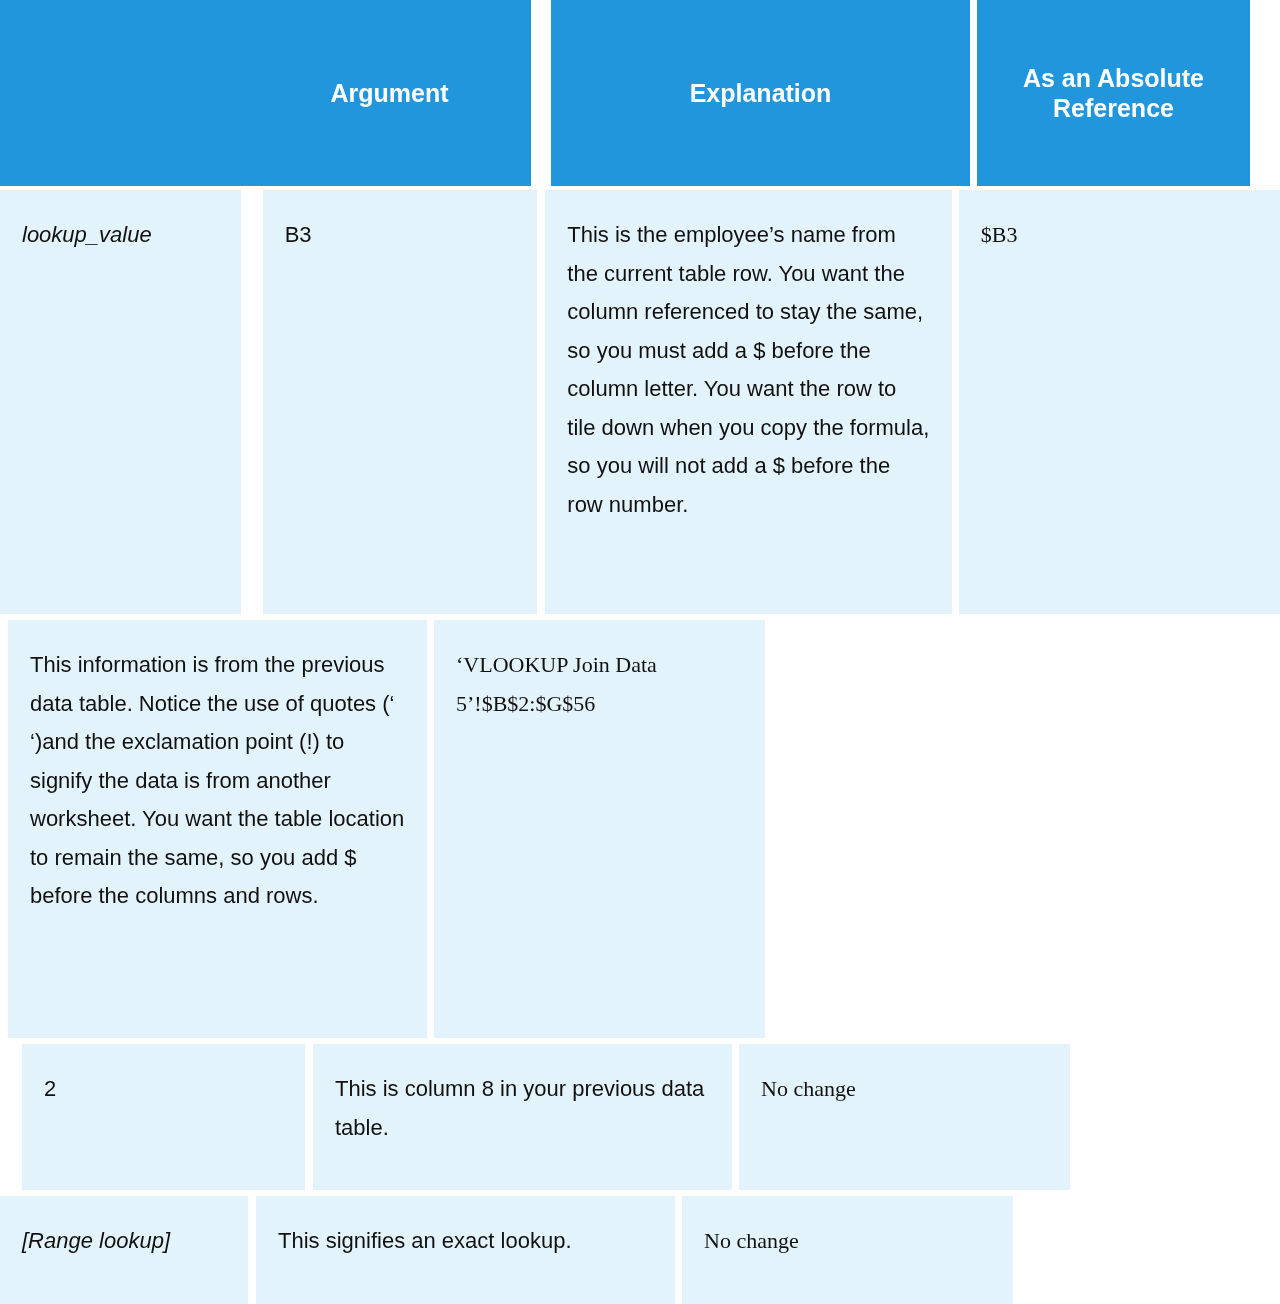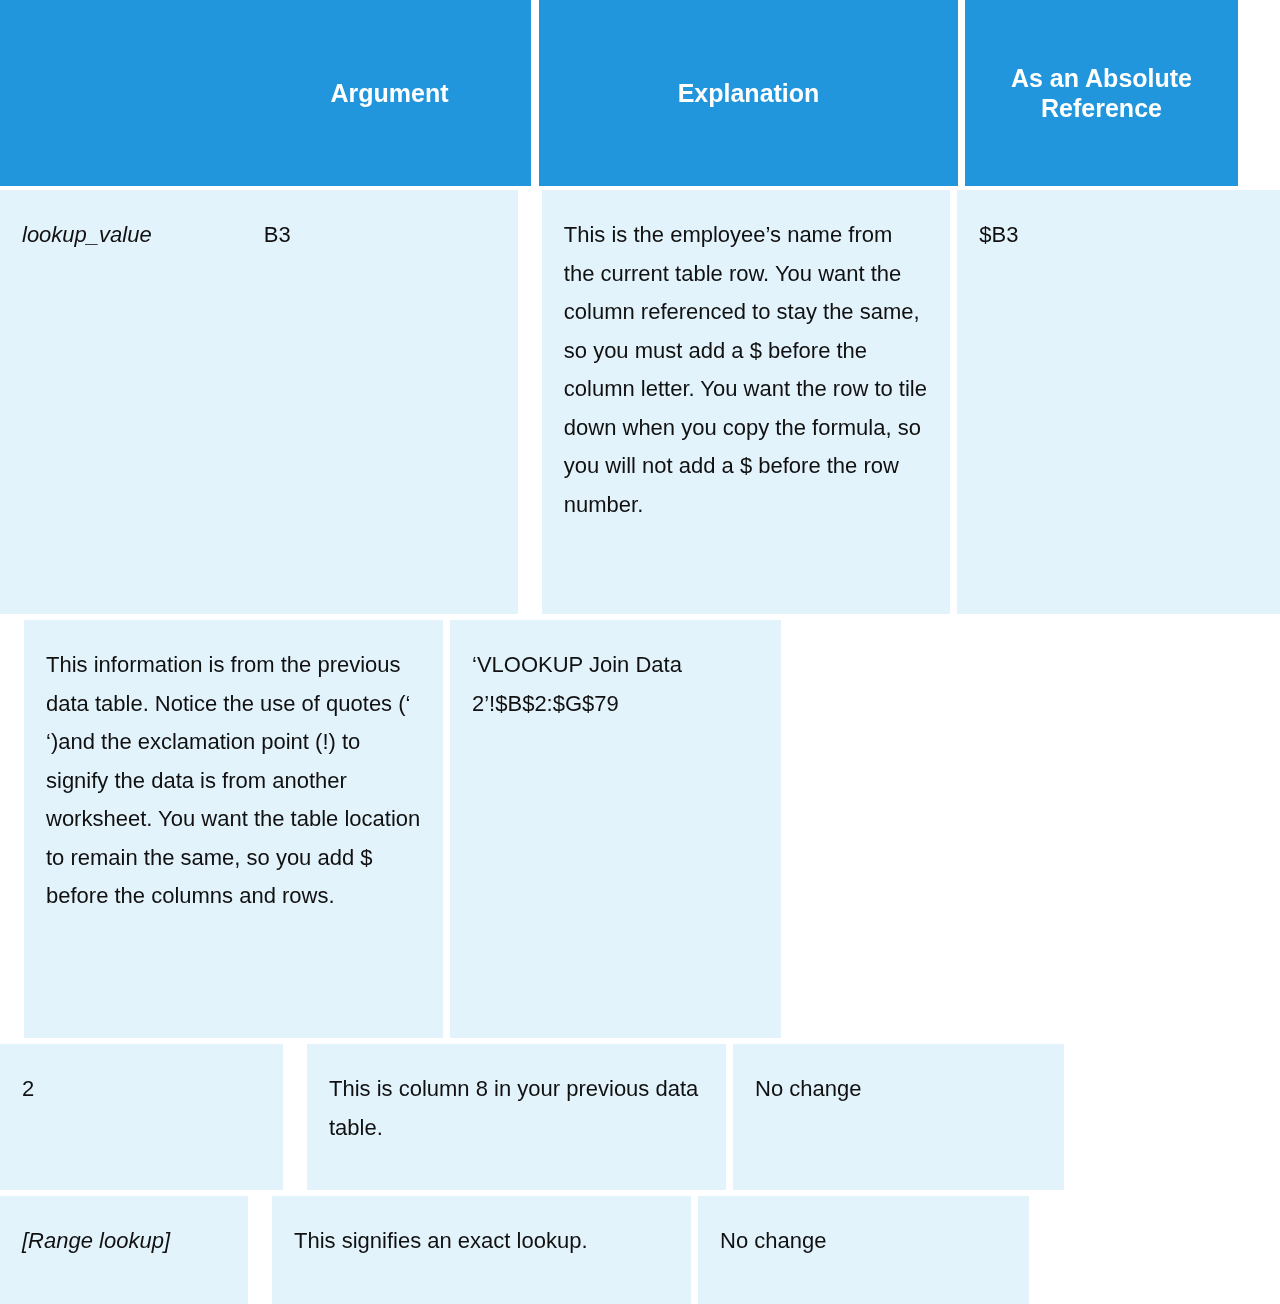--- a/index.html
+++ b/index.html
@@ -37,21 +37,21 @@
     display: flex;
     align-items: center;
     justify-content: center;
     text-align: center;
     box-sizing: border-box;
     height: 186px;
     margin-top: 0;
   }
   .th.c1 { width: 248px; }
   .th.c2 { width: 283px; }
-  .th.c3 { width: 419px; margin-left: 8px; }
+  .th.c3 { width: 419px; margin-left: 20px; }
   .th.c4 { width: 273px; margin-left: 7px; padding: 0 22px; }
 
   
   .tbody {
     width: 1280px;
     background: #15803d;
   }
   .tr {
     display: flex;
     width: 1280px;
@@ -66,23 +66,23 @@
     background: #E3F3FC;
     box-sizing: border-box;
     font-size: 22px;
     line-height: 1.75;
     color: #111111;
     padding-top: 26px;
     padding-bottom: 14px;
     word-wrap: break-word;
   }
   .td.c1 { width: 248px; padding-left: 22px; padding-right: 6px; font-style: italic; }
-  .td.c2 { width: 283px; margin-left: 0; padding-left: 22px; padding-right: 10px; }
-  .td.c3 { width: 419px; margin-left: 24px; padding-left: 22px; padding-right: 22px; }
-  .td.c4 { width: 331px; margin-left: 7px; padding-left: 22px; padding-right: 14px; }
+  .td.c2 { width: 283px; margin-left: 22px; padding-left: 22px; padding-right: 10px; }
+  .td.c3 { width: 419px; margin-left: 8px; padding-left: 22px; padding-right: 22px; }
+  .td.c4 { width: 331px; margin-left: 7px; padding-left: 22px; padding-right: 14px; font-family: Liberation Serif, serif; }
 
   .r1 .td { height: 424px; }
   .r2 .td { height: 418px; }
   .r3 .td { height: 146px; }
   .r4 .td { height: 108px; }
 </style>
 </head>
 <body>
 
 <div class="table-wrap">
@@ -99,21 +99,21 @@
     <div class="tr r1">
       <div class="td c1">lookup_value</div>
       <div class="td c2">B3</div>
       <div class="td c3">This is the employee’s name from the current table row. You want the column referenced to stay the same, so you must add a $ before the column letter. You want the row to tile down when you copy the formula, so you will not add a $ before the row number.</div>
       <div class="td c4">$B3</div>
     </div>
     <div class="row-gap"></div>
 
     <div class="tr r2">
       <div class="td c3">This information is from the previous data table. Notice the use of quotes (‘ ‘)and the exclamation point (!) to signify the data is from another worksheet. You want the table location to remain the same, so you add $ before the columns and rows.</div>
-      <div class="td c4">‘VLOOKUP Join Data 2’!$B$2:$G$79</div>
+      <div class="td c4">‘VLOOKUP Join Data 5’!$B$2:$G$56</div>
     </div>
     <div class="row-gap"></div>
 
     <div class="tr r3">
       <div class="td c2">2</div>
       <div class="td c3">This is column 8 in your previous data table.</div>
       <div class="td c4">No change</div>
     </div>
     <div class="row-gap"></div>
 

